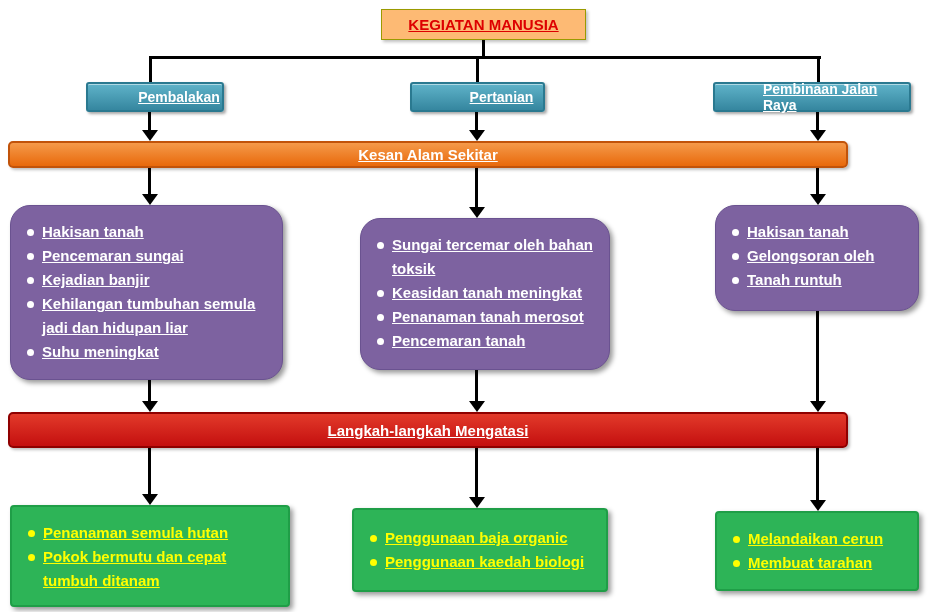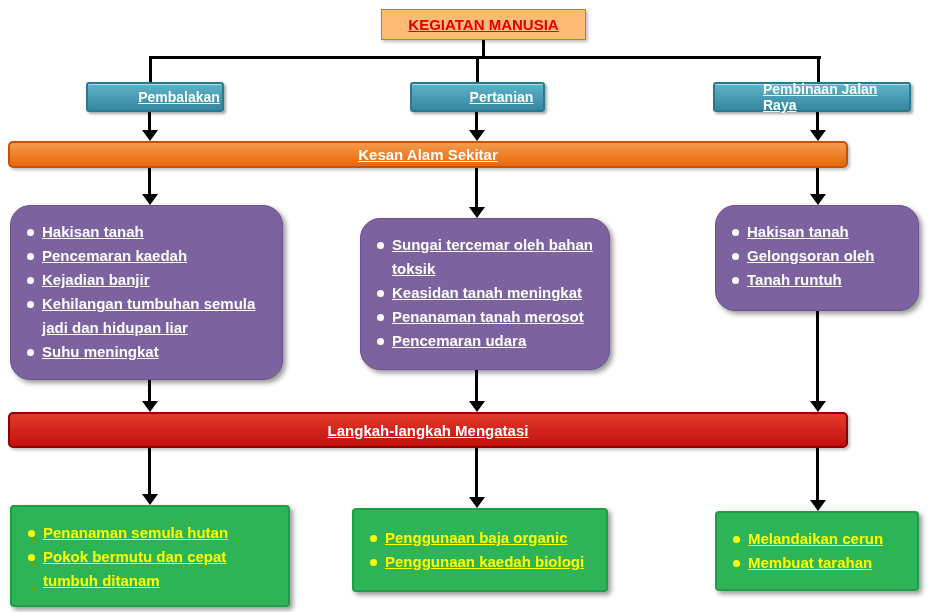--- a/index.html
+++ b/index.html
@@ -117,21 +117,21 @@
     </div>
 
   <div class="abs bubble purple" style="left:10px; top:205px; width:273px; height:175px;">
     <ul>
       <li>
           <span class="dot"></span>
           <span class="txt">Hakisan tanah</span>
         </li>
       <li>
           <span class="dot"></span>
-          <span class="txt">Pencemaran kaedah</span>
+          <span class="txt">Pencemaran sungai</span>
         </li>
       <li>
           <span class="dot"></span>
           <span class="txt">Kejadian banjir</span>
         </li>
       <li>
           <span class="dot"></span>
           <span class="txt">Kehilangan tumbuhan semula jadi dan hidupan liar</span>
         </li>
       <li>
@@ -150,21 +150,21 @@
       <li>
           <span class="dot"></span>
           <span class="txt">Keasidan tanah meningkat</span>
         </li>
       <li>
           <span class="dot"></span>
           <span class="txt">Penanaman tanah merosot</span>
         </li>
       <li>
           <span class="dot"></span>
-          <span class="txt">Pencemaran udara</span>
+          <span class="txt">Pencemaran tanah</span>
         </li>
     </ul>
   </div>
 
   <div class="abs bubble purple" style="left:715px; top:205px; width:204px; height:106px;">
     <ul>
       <li>
           <span class="dot"></span>
           <span class="txt">Hakisan tanah</span>
         </li>

